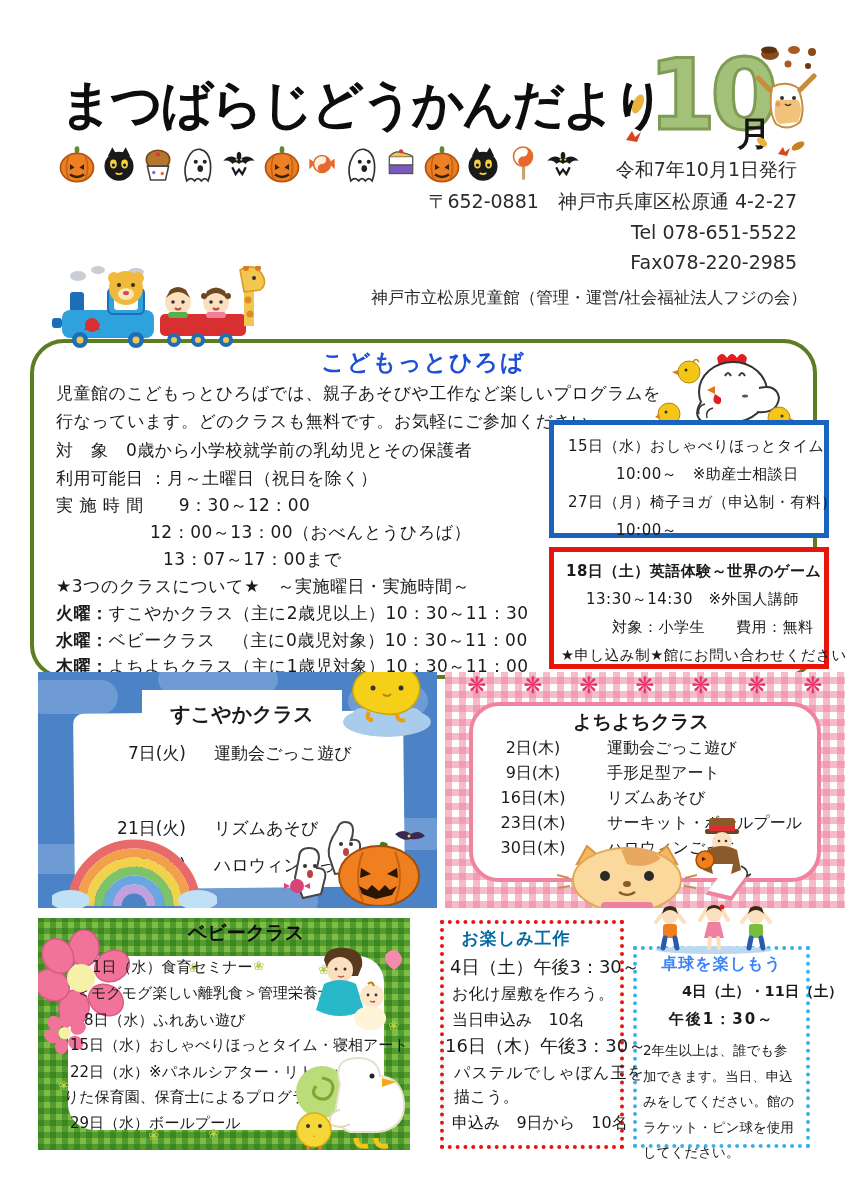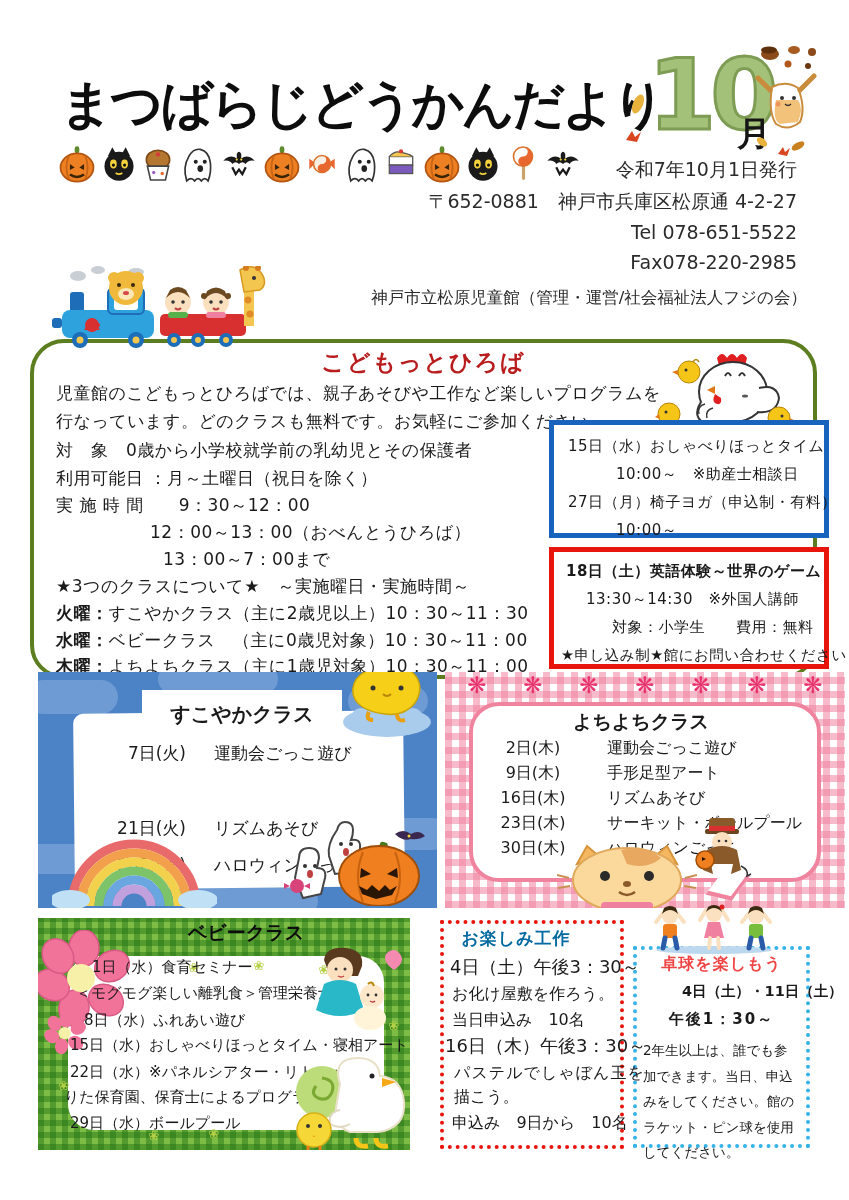--- a/index.html
+++ b/index.html
@@ -15,21 +15,21 @@
   .month-kanji{left:737px;top:112px;font-size:34px;font-weight:800;color:#151515;}
   .pub{font-size:19px;color:#2b2b2b;}
   .org-line{font-size:16.5px;color:#2b2b2b;}
   .right-anchor{right:52px;text-align:right;}
   .hw-row{left:58px;top:144px;width:524px;height:40px;display:flex;justify-content:space-between;align-items:center;}
   .hw-row svg{display:block;}
   
   .frame{left:30px;top:339px;width:787px;height:340px;box-sizing:border-box;
          border:4px solid #5c7d20;border-radius:34px;background:#fff;z-index:1;}
   .kodo-title{left:30px;top:348px;width:787px;text-align:center;font-size:23px;font-weight:800;
-              color:#b91c1c;letter-spacing:2px;z-index:2;}
+              color:#1d4ed8;letter-spacing:2px;z-index:2;}
   .kline{font-size:17px;z-index:2;letter-spacing:.5px;}
   
   .hot-box{left:549px;top:420px;width:280px;height:118px;box-sizing:border-box;background:#fff;
            border:5px solid #1763bd;z-index:3;}
   .eng-box{left:549px;top:547px;width:280px;height:122px;box-sizing:border-box;background:#fff;
            border:5px solid #e8150d;z-index:3;}
   .sline{font-size:15px;letter-spacing:.5px;}
   
   .suko{left:38px;top:672px;width:399px;height:236px;background:#4c82c6;overflow:hidden;z-index:2;}
   .cloud{position:absolute;background:#6e9bd3;border-radius:40px;}
@@ -66,21 +66,21 @@
   
   .craft{left:440px;top:920px;width:184px;height:229px;box-sizing:border-box;background:#fff;
          border:4px dotted #e8150d;z-index:2;}
   .craft-title{left:424px;top:928px;width:184px;text-align:center;font-size:17px;font-weight:800;
                color:#0369a1;letter-spacing:1px;z-index:3;}
   .cline{font-size:16px;z-index:3;}
   .cdate{font-size:18px;font-weight:400;z-index:3;}
   .ping{left:633px;top:946px;width:177px;height:202px;box-sizing:border-box;background:#fff;
         border:4px dotted #35b3e9;z-index:2;}
   .ping-title{left:633px;top:954px;width:177px;text-align:center;font-size:16px;font-weight:800;
-              color:#ef4444;letter-spacing:1px;z-index:3;}
+              color:#3b82f6;letter-spacing:1px;z-index:3;}
   .ping-date{left:642px;top:982px;font-size:14.5px;font-weight:800;z-index:3;margin-left:40px;}
   .ping-time{left:633px;top:1010px;width:177px;text-align:center;font-size:15px;font-weight:800;
              letter-spacing:2px;z-index:3;}
   .ping-body{position:absolute;left:643px;top:1038px;width:158px;font-size:13.5px;line-height:25.5px;z-index:3;}
 </style>
 </head>
 <body>
 
 <svg width="0" height="0" style="position:absolute">
   <defs>
@@ -294,21 +294,21 @@
       <circle cx="127" cy="64" r="1.5" fill="#333"></circle>
     <path d="M120 77 v5 M128 77 v5" stroke="#e07818" stroke-width="2"></path>
   </svg>
 
   <div class="t kline" style="left:56px;top:383px">児童館のこどもっとひろばでは、親子あそびや工作など楽しいプログラムを</div>
   <div class="t kline" style="left:56px;top:411px">行なっています。どのクラスも無料です。お気軽にご参加ください。</div>
   <div class="t kline" style="left:56px;top:440px">対　象　0歳から小学校就学前の乳幼児とその保護者</div>
   <div class="t kline" style="left:56px;top:468px">利用可能日 ：月～土曜日（祝日を除く）</div>
   <div class="t kline" style="left:56px;top:495px">実 施 時 間　　9：30～12：00</div>
   <div class="t kline" style="left:150px;top:522px">12：00～13：00（おべんとうひろば）</div>
-  <div class="t kline" style="left:163px;top:549px">13：00～7：00まで</div>
+  <div class="t kline" style="left:163px;top:549px">13：07～17：00まで</div>
   <div class="t kline" style="left:56px;top:576px">★3つのクラスについて★　～実施曜日・実施時間～</div>
   <div class="t kline" style="left:56px;top:603px"><b>火曜：</b><span>すこやかクラス（主に2歳児以上）10：30～11：30</span></div>
   <div class="t kline" style="left:56px;top:630px"><b>水曜：</b><span>ベビークラス　（主に0歳児対象）10：30～11：00</span></div>
   <div class="t kline" style="left:56px;top:656px"><b>木曜：</b><span>よちよちクラス（主に1歳児対象）10：30～11：00</span></div>
 
   <div class="abs hot-box">
     <div class="t sline" style="left:14px;top:12px">15日（水）おしゃべりほっとタイム</div>
     <div class="t sline" style="left:62px;top:40px">10:00～　※助産士相談日</div>
     <div class="t sline" style="left:14px;top:68px">27日（月）椅子ヨガ（申込制・有料）</div>
     <div class="t sline" style="left:62px;top:96px">10:00～</div>

